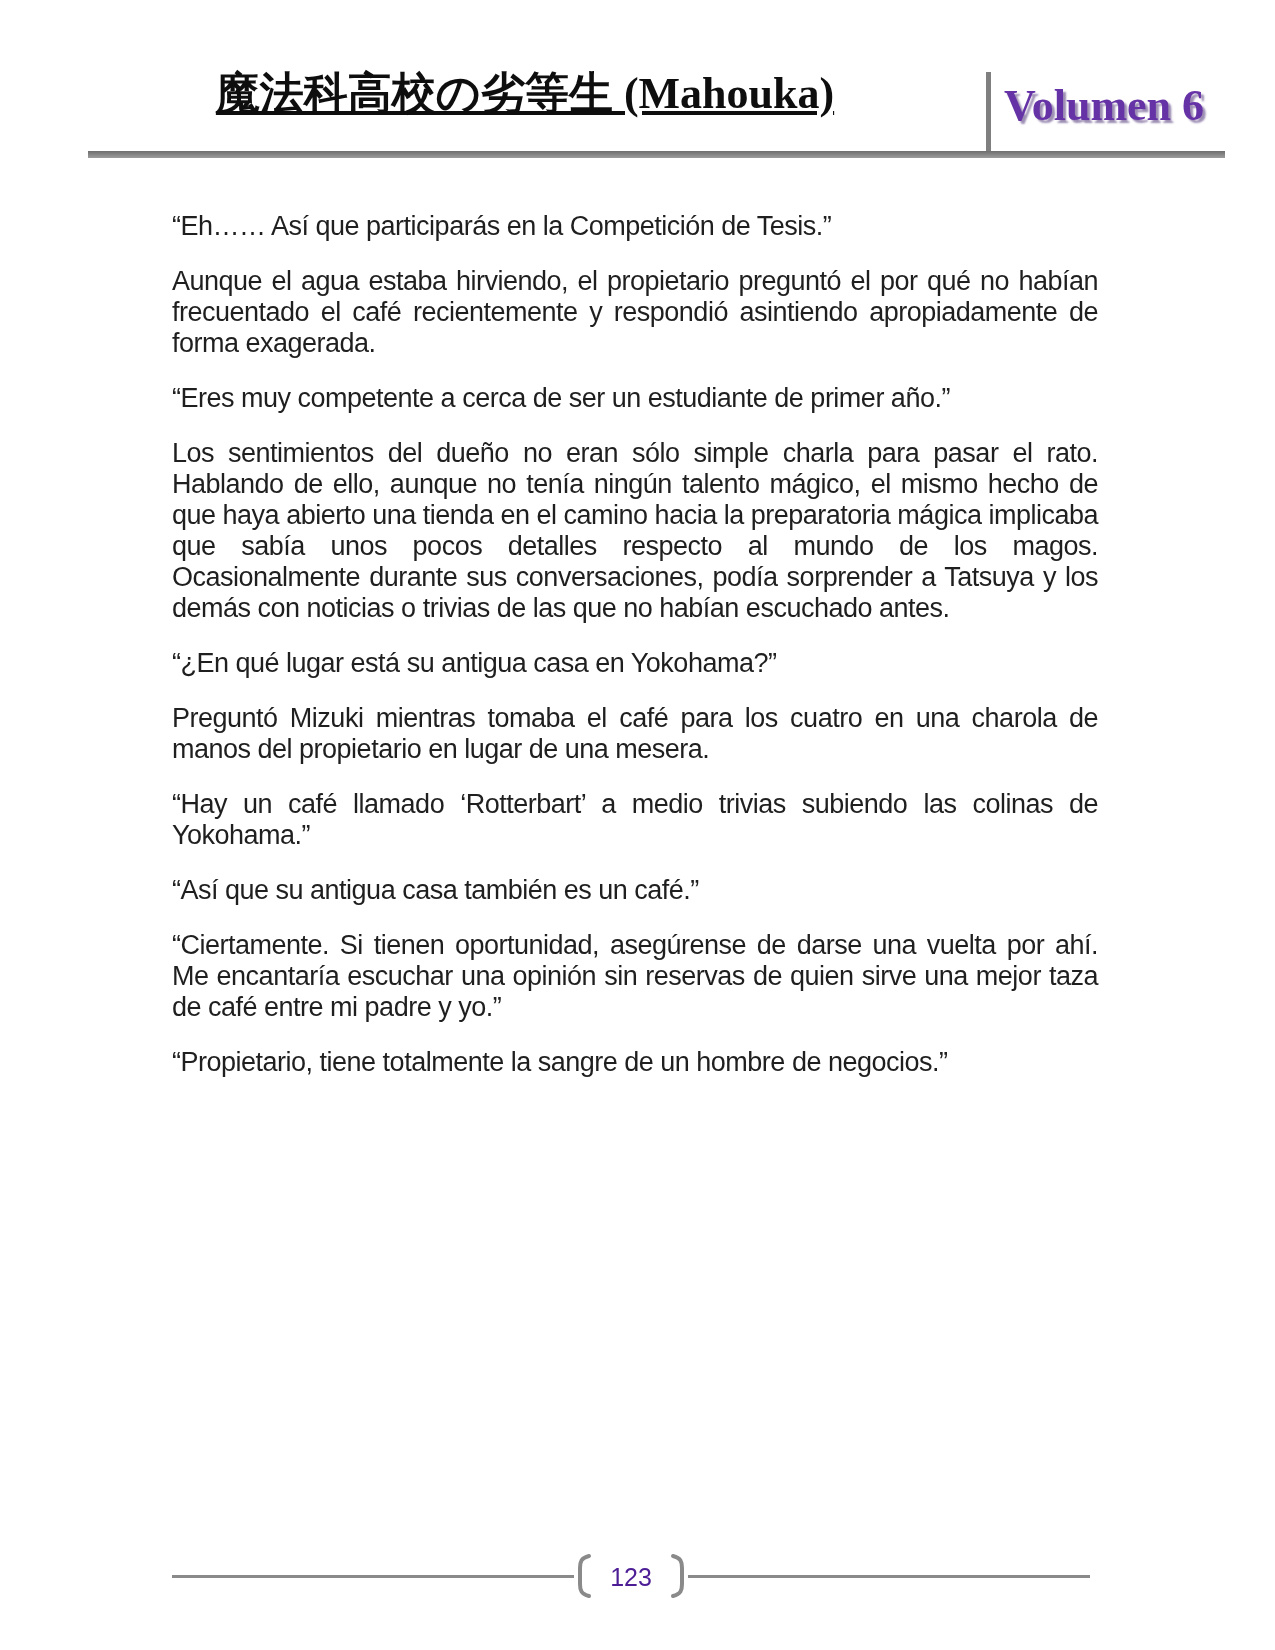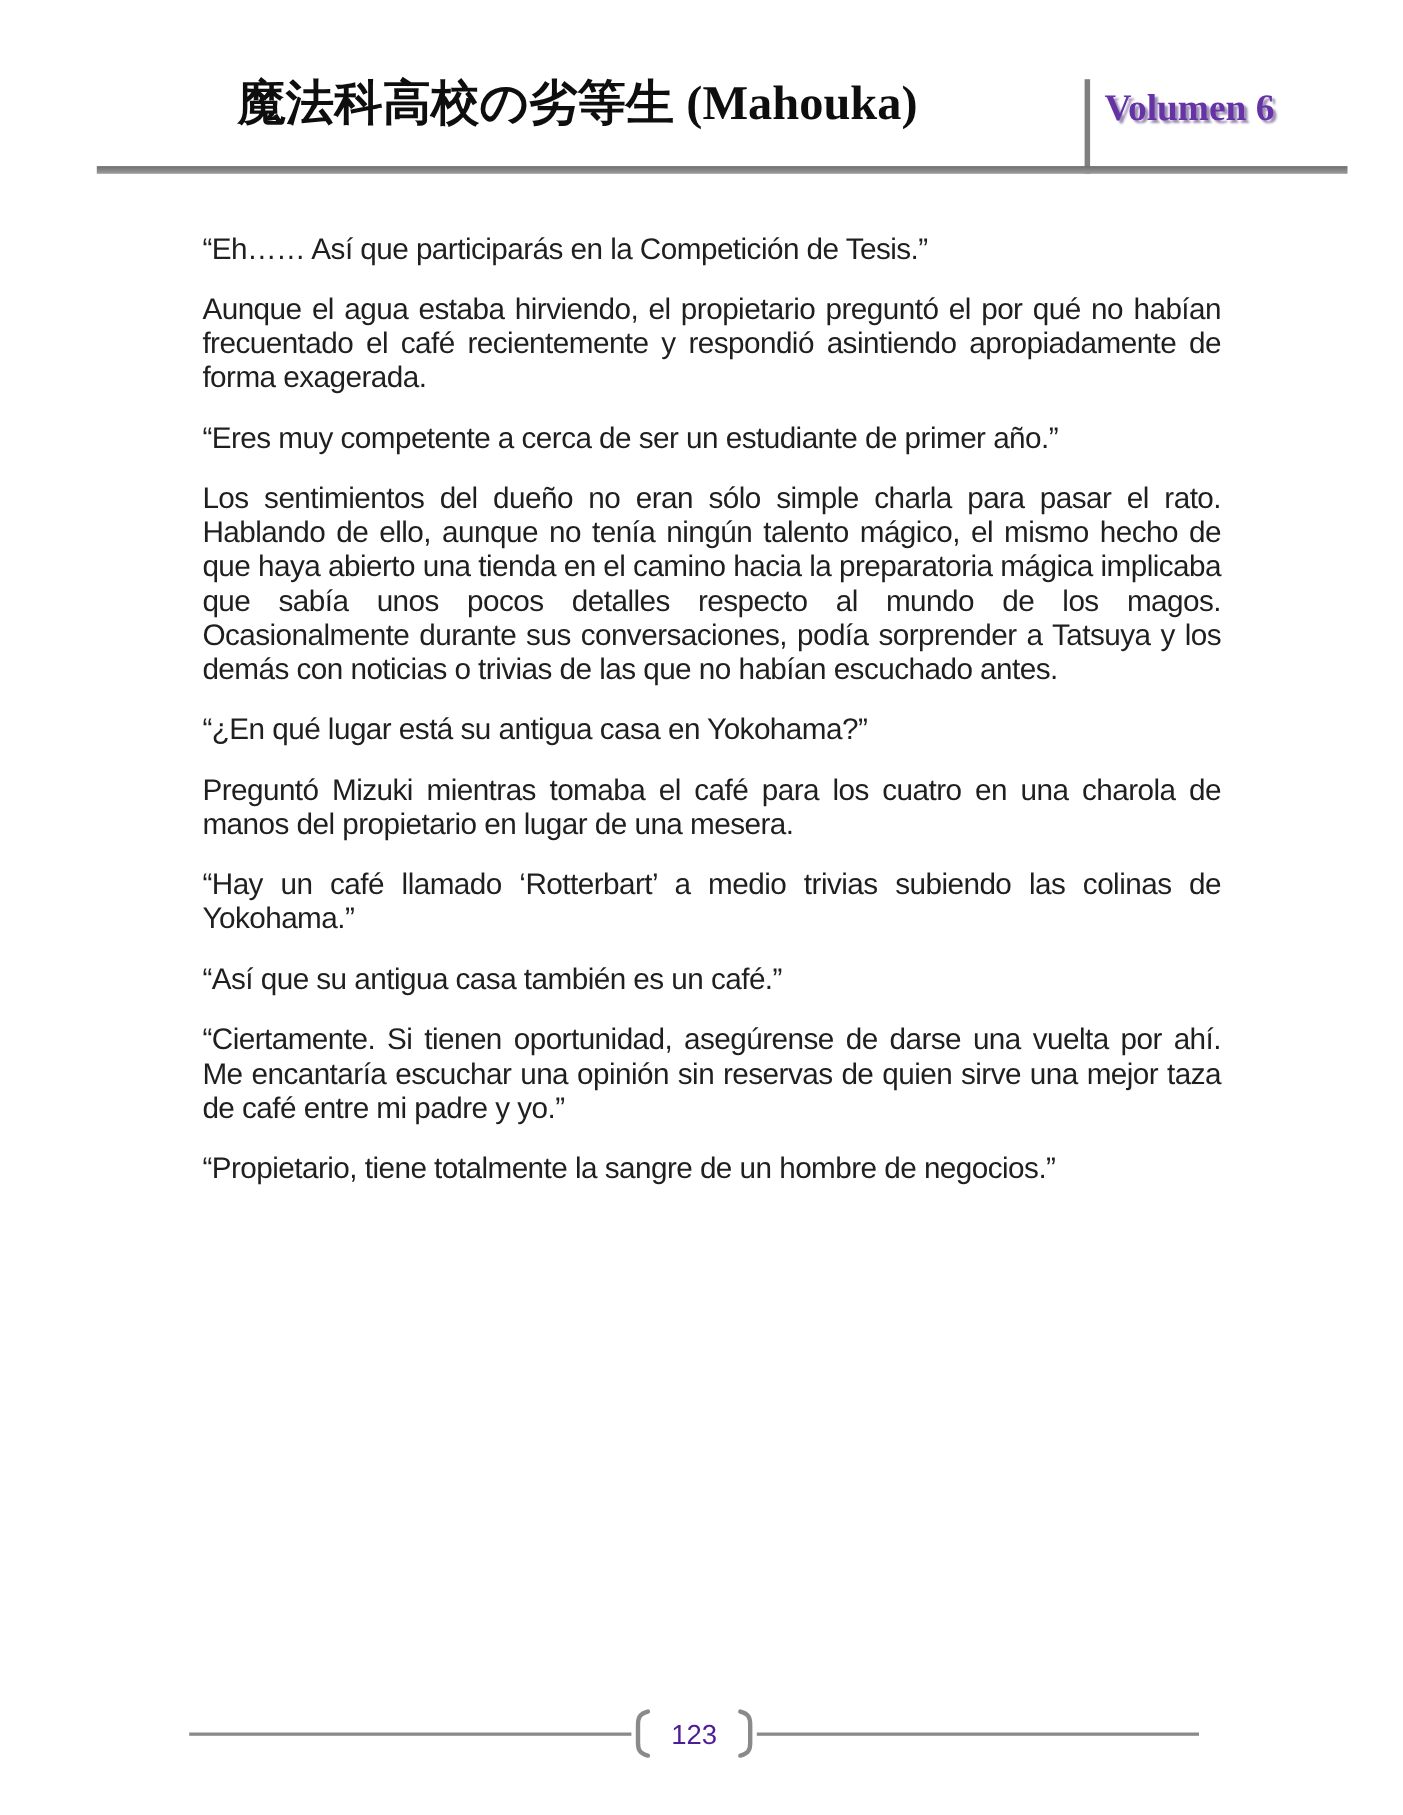--- a/index.html
+++ b/index.html
@@ -19,56 +19,56 @@
     left: 60px;
     top: 70px;
     width: 930px;
     text-align: center;
     font-family: "Liberation Serif", "DejaVu Serif", serif;
     font-weight: bold;
     font-size: 44px;
     line-height: 1.1;
     color: #0e0e0e;
     white-space: nowrap;
+    text-decoration: underline;
   }
   .header-vbar {
     position: absolute;
     left: 986px;
     top: 72px;
     width: 5px;
     height: 86px;
     background: #7f7f7f;
   }
   .volume-label {
     position: absolute;
     left: 1004px;
     top: 80px;
     font-family: "Liberation Serif", "DejaVu Serif", serif;
     font-weight: bold;
-    font-size: 34px;
+    font-size: 44px;
     color: #6633a6;
     text-shadow: 3px 3px 2px #9c8db3;
     white-space: nowrap;
   }
   .header-rule {
     position: absolute;
     left: 88px;
     top: 151px;
     width: 1137px;
     height: 7px;
     background: linear-gradient(#6e6e6e, #9c9c9c);
   }
 
   
   .body-text {
     position: absolute;
     left: 172px;
     top: 211px;
     width: 926px;
-    margin-left: 12px;
   }
   .para {
     font-size: 27px;
     line-height: 31px;
     letter-spacing: -0.5px;
     text-align: justify;
     color: #1f1f1f;
     margin-bottom: 24px;
   }
   .para:last-child { margin-bottom: 0; }

